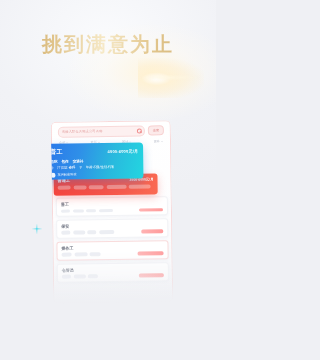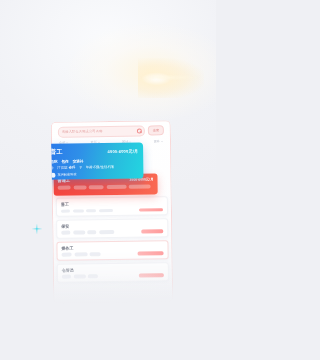--- a/index.html
+++ b/index.html
@@ -106,20 +106,21 @@
 
   .fade-bottom{position:absolute;left:0;right:0;bottom:0;height:86px;
     background:linear-gradient(180deg,rgba(239,240,244,0) 0%,rgba(239,240,244,.75) 42%,#eff0f4 100%);pointer-events:none;}
 </style>
 </head>
 <body>
 
 <div class="stage">
 
   <div class="headline">
+    <span class="hl-lg">挑到满意为止</span>
   </div>
   <div class="flare"></div>
 
   <div class="spark spark-cyan">
       <i></i>
       <i></i>
     </div>
   <div class="spark spark-pink">
       <i></i>
       <i></i>

